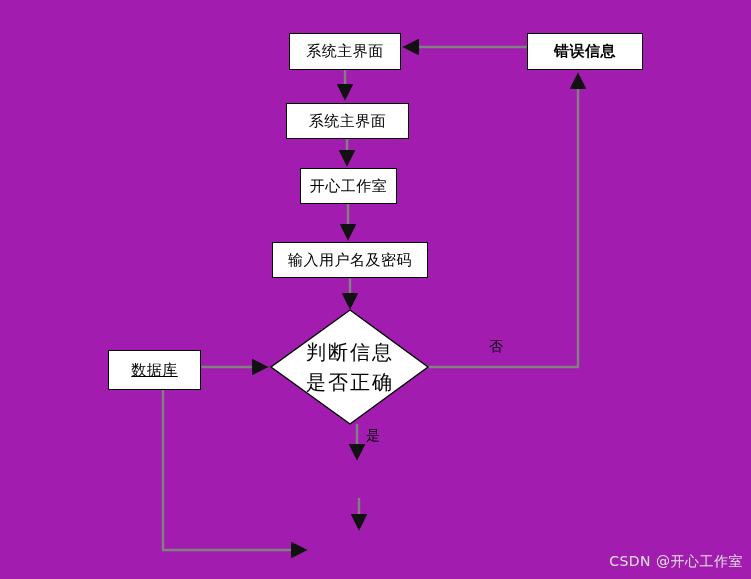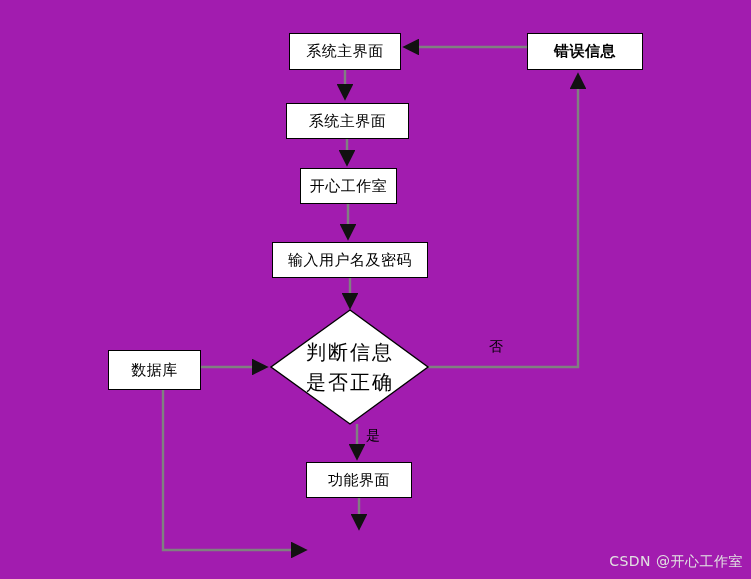--- a/index.html
+++ b/index.html
@@ -154,27 +154,24 @@
     <span>输入用户名及密码</span>
   </div>
 
   <div class="diamond-wrap" style="left:271px; top:310px; width:158px; height:114px;">
     <div class="diamond-label">
       <span>判断信息</span>
       <span>是否正确</span>
     </div>
   </div>
 
-  <div class="node" style="left:108px; top:350px; width:93px; height:40px;">
+  <div class="node" style="left:108px; top:350px; width:93px; height:40px;text-decoration:underline;">
     <span>数据库</span>
   </div>
 
-  <div class="node" style="left:306px; top:462px; width:106px; height:36px;">
-    <span>功能界面</span>
-  </div>
 
 
   <div class="edge-label" style="left:489px; top:338px;">
     <span>否</span>
   </div>
 
   <div class="edge-label" style="left:366px; top:427px;">
     <span>是</span>
   </div>
 

